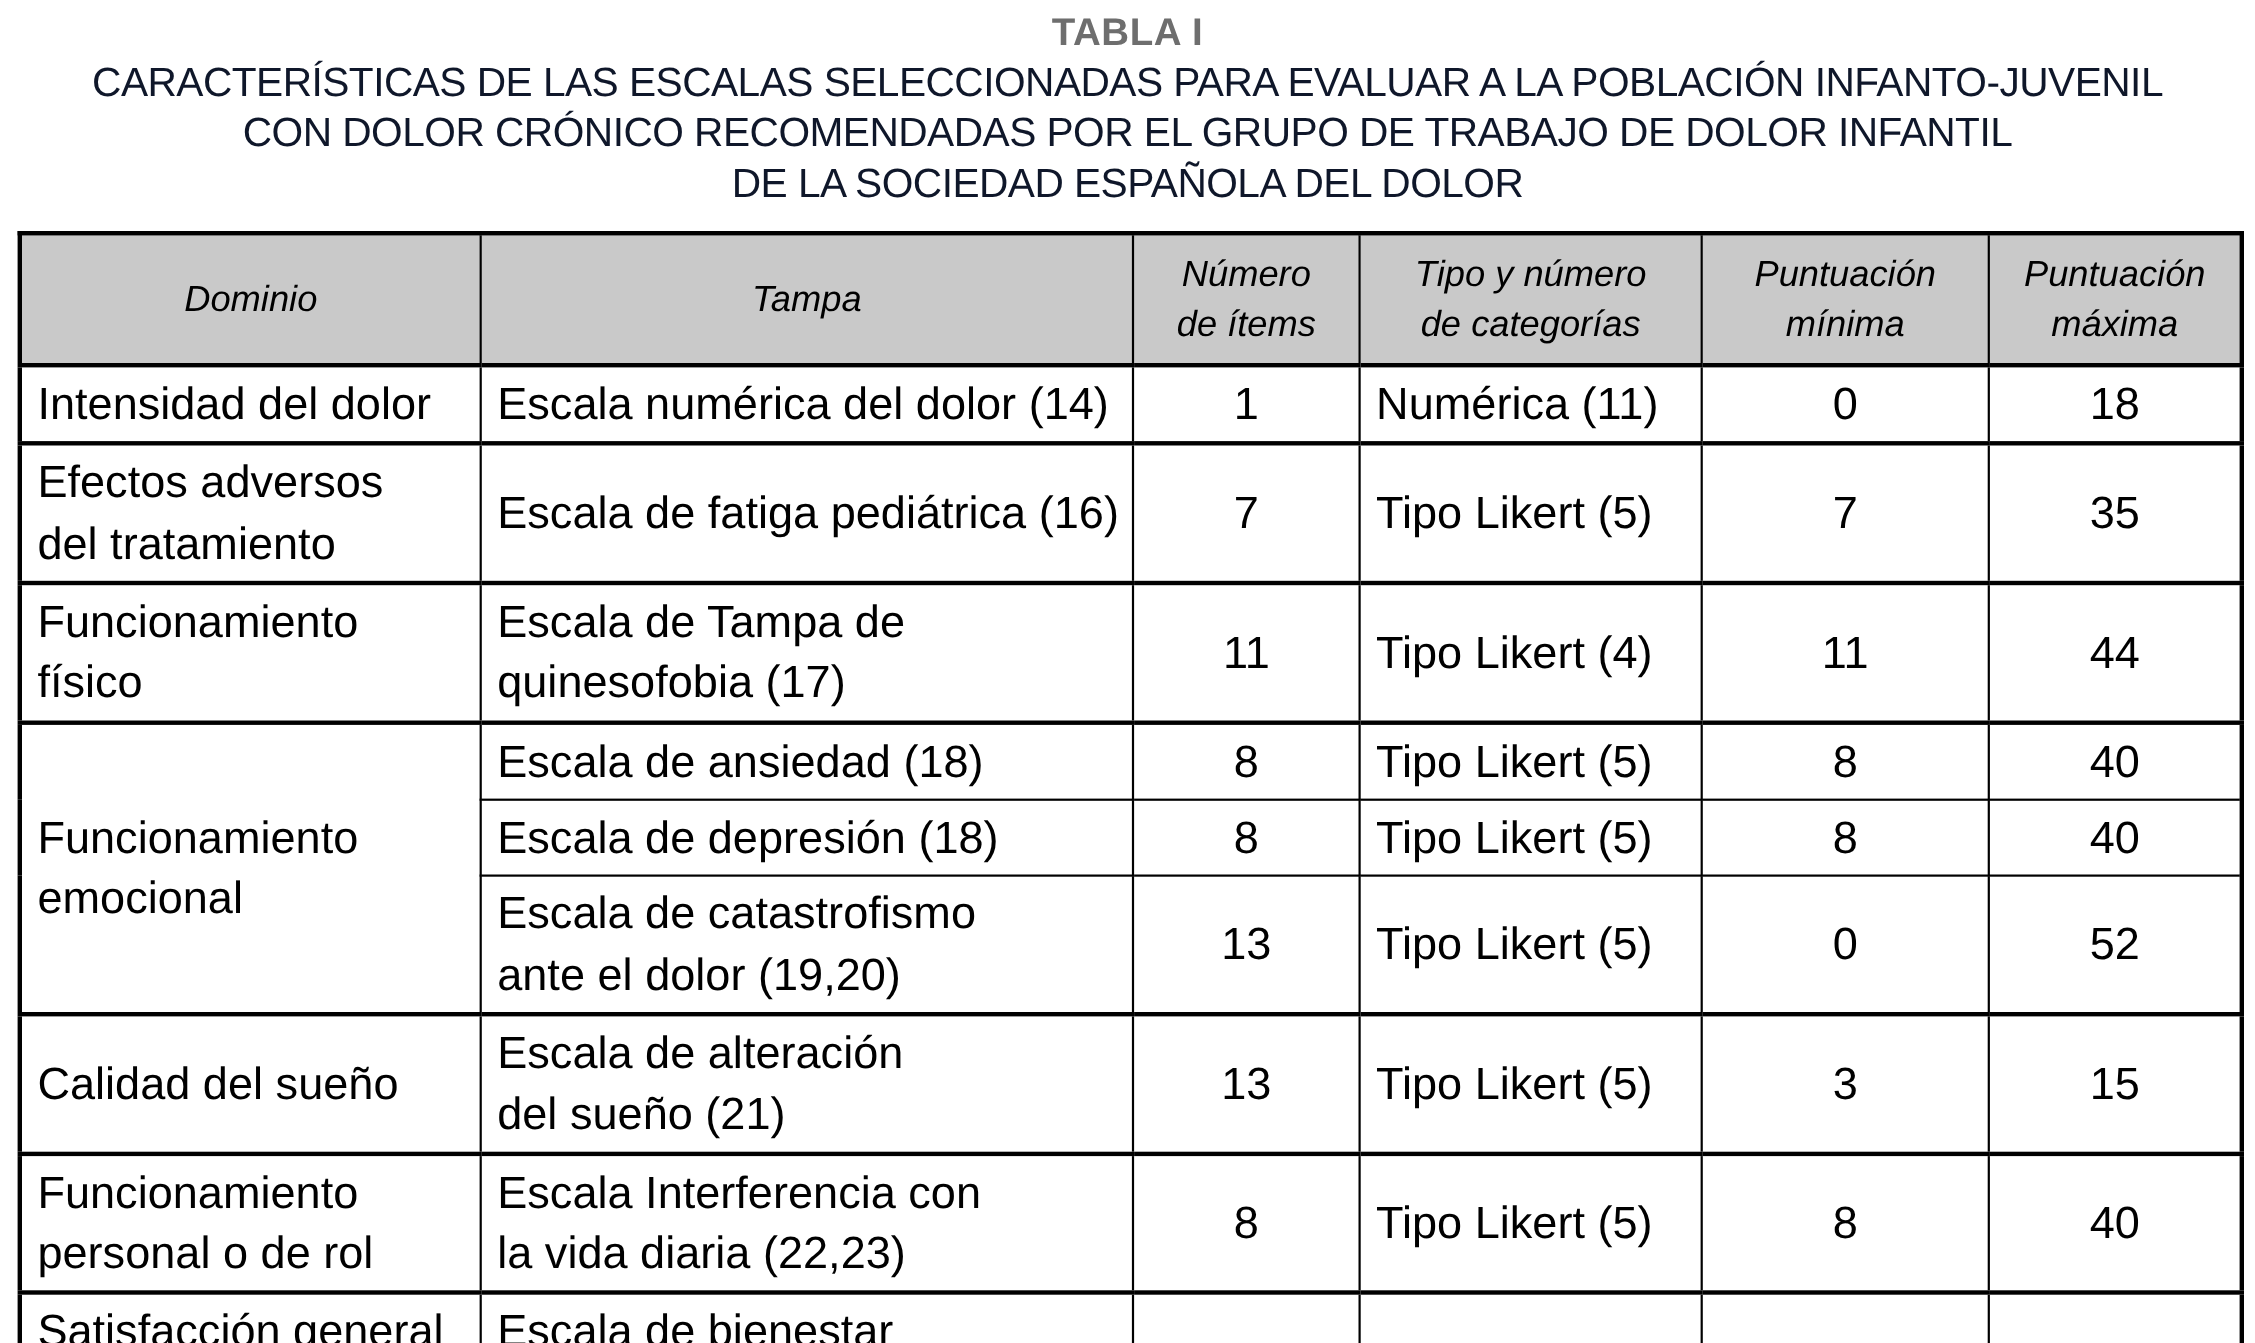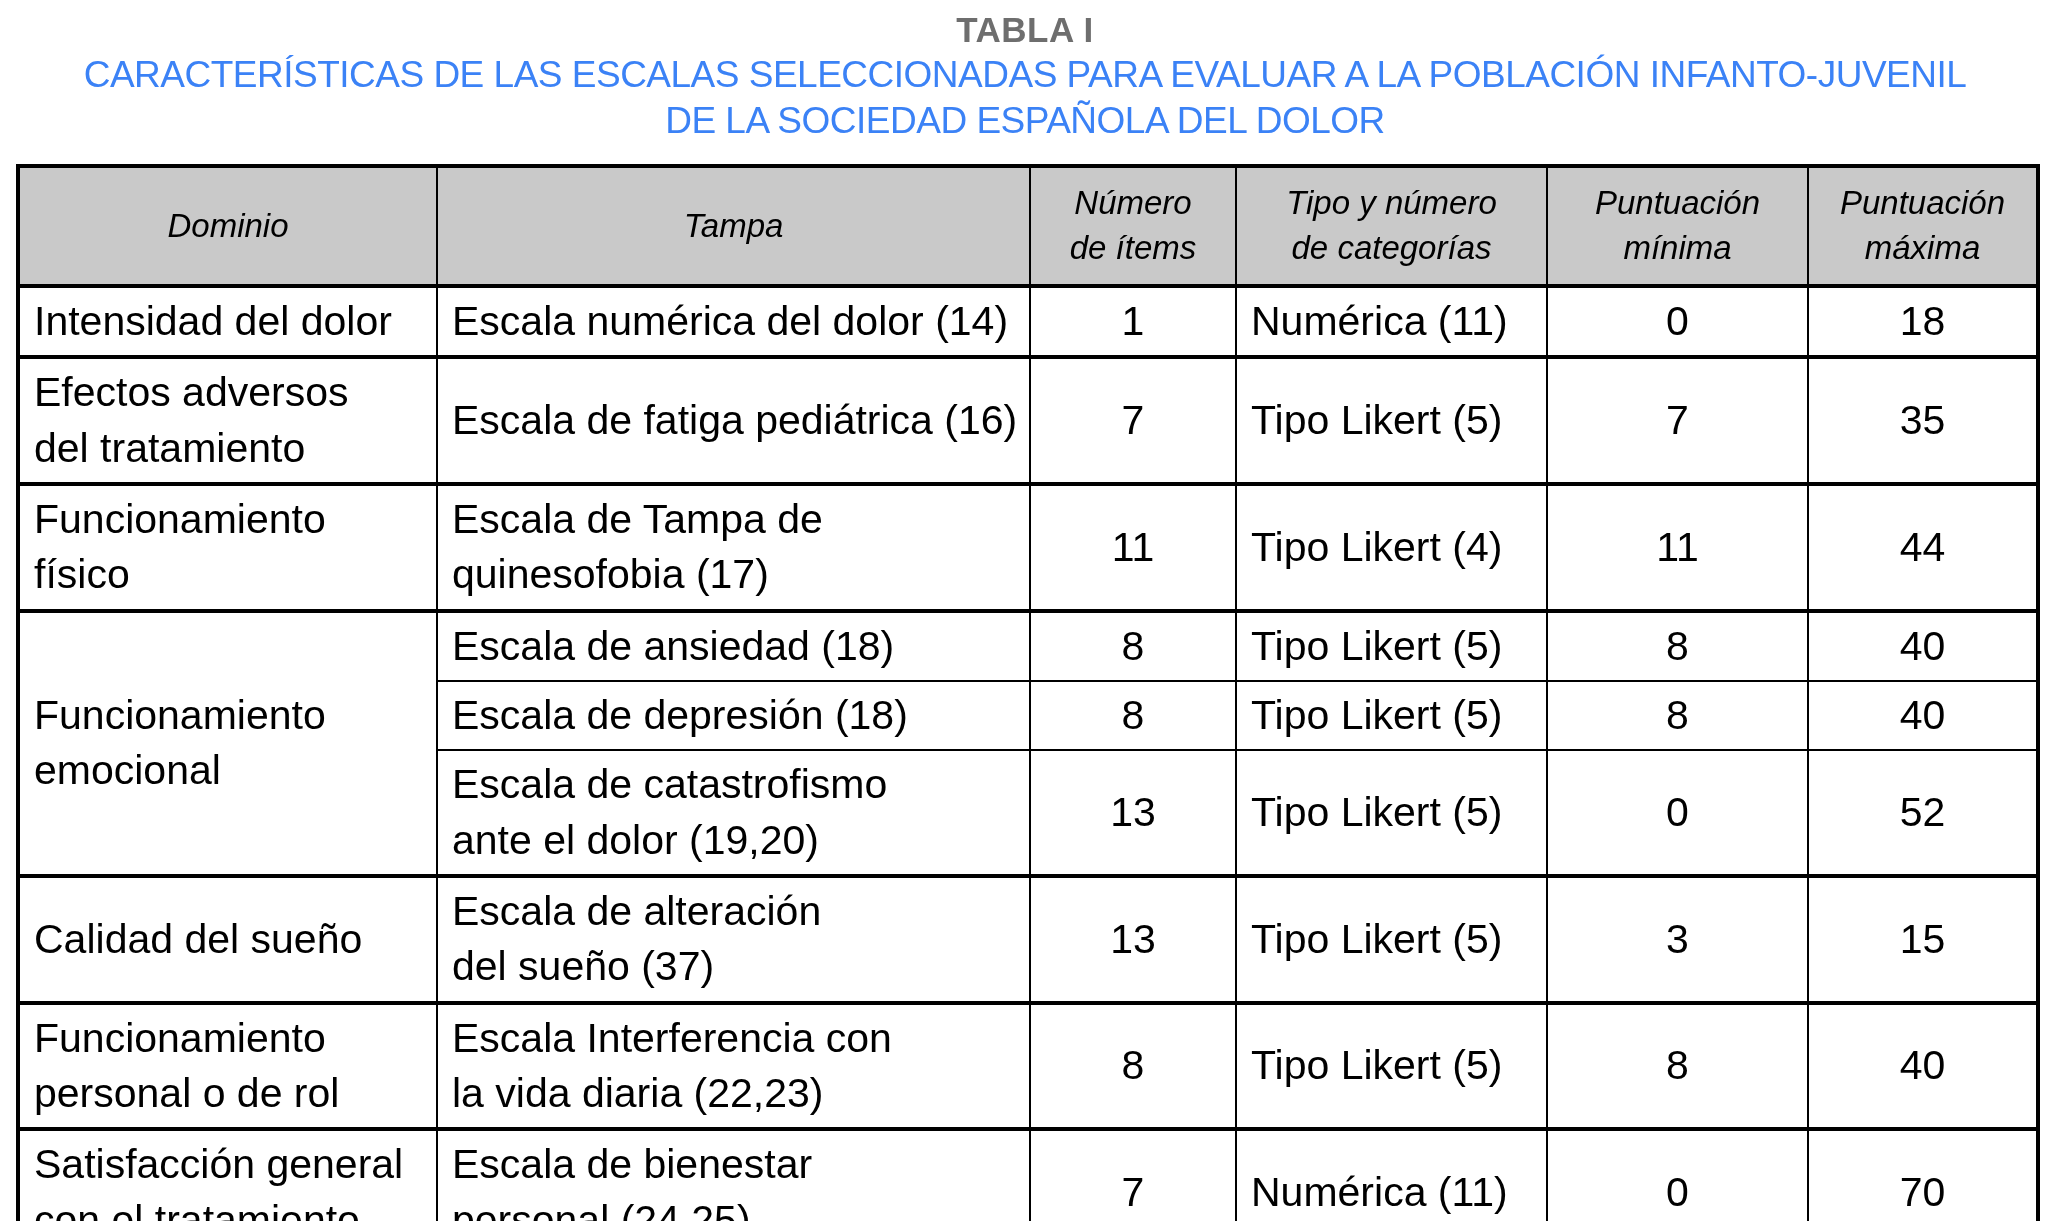--- a/index.html
+++ b/index.html
@@ -24,21 +24,21 @@
   .table-title {
     font-size: 35px;
     font-weight: bold;
     color: #6e6e6e;
     letter-spacing: 0.5px;
     line-height: 44px;
   }
   .subtitle-line {
     font-size: 37px;
     font-weight: normal;
-    color: #3b82f6;
+    color: #0f172a;
     letter-spacing: -0.5px;
     line-height: 46px;
     white-space: nowrap;
   }
   .table-wrap {
     margin: 20px 14px 0 16px;
   }
   table.scales {
     border-collapse: collapse;
     table-layout: fixed;
@@ -79,20 +79,21 @@
   tr.h116 { height: 112px; }
 </style>
 </head>
 <body>
 
 <div class="page">
 
   <div class="title-block">
     <div class="table-title">TABLA I</div>
     <div class="subtitle-line">CARACTERÍSTICAS DE LAS ESCALAS SELECCIONADAS PARA EVALUAR A LA POBLACIÓN INFANTO-JUVENIL</div>
+    <div class="subtitle-line">CON DOLOR CRÓNICO RECOMENDADAS POR EL GRUPO DE TRABAJO DE DOLOR INFANTIL</div>
     <div class="subtitle-line">DE LA SOCIEDAD ESPAÑOLA DEL DOLOR</div>
   </div>
 
   <div class="table-wrap">
     <table class="scales">
       <colgroup>
         <col style="width:419px">
         <col style="width:593px">
         <col style="width:206px">
         <col style="width:311px">
@@ -160,21 +161,21 @@
           <td class="left">Escala de catastrofismo
 ante el dolor (19,20)</td>
           <td class="center">13</td>
           <td class="left">Tipo Likert (5)</td>
           <td class="center">0</td>
           <td class="center">52</td>
         </tr>
         <tr class="thick h109">
           <td class="left">Calidad del sueño</td>
           <td class="left">Escala de alteración
-del sueño (37)</td>
+del sueño (21)</td>
           <td class="center">13</td>
           <td class="left">Tipo Likert (5)</td>
           <td class="center">3</td>
           <td class="center">15</td>
         </tr>
         <tr class="thick h111">
           <td class="left">Funcionamiento
 personal o de rol</td>
           <td class="left">Escala Interferencia con
 la vida diaria (22,23)</td>

